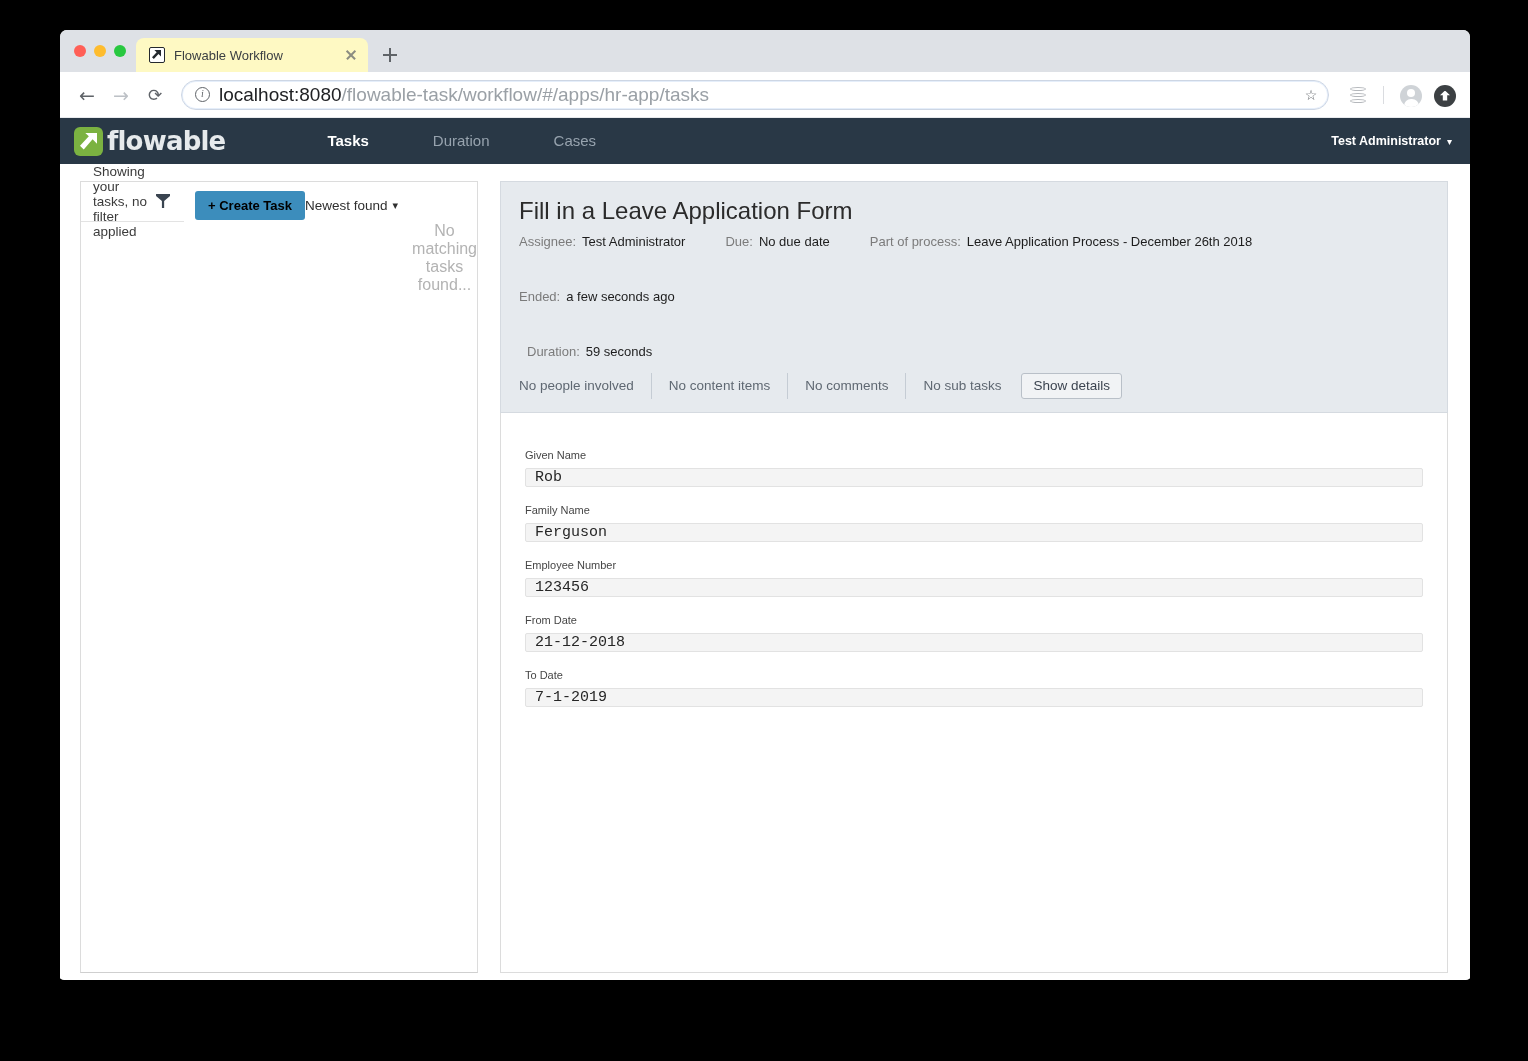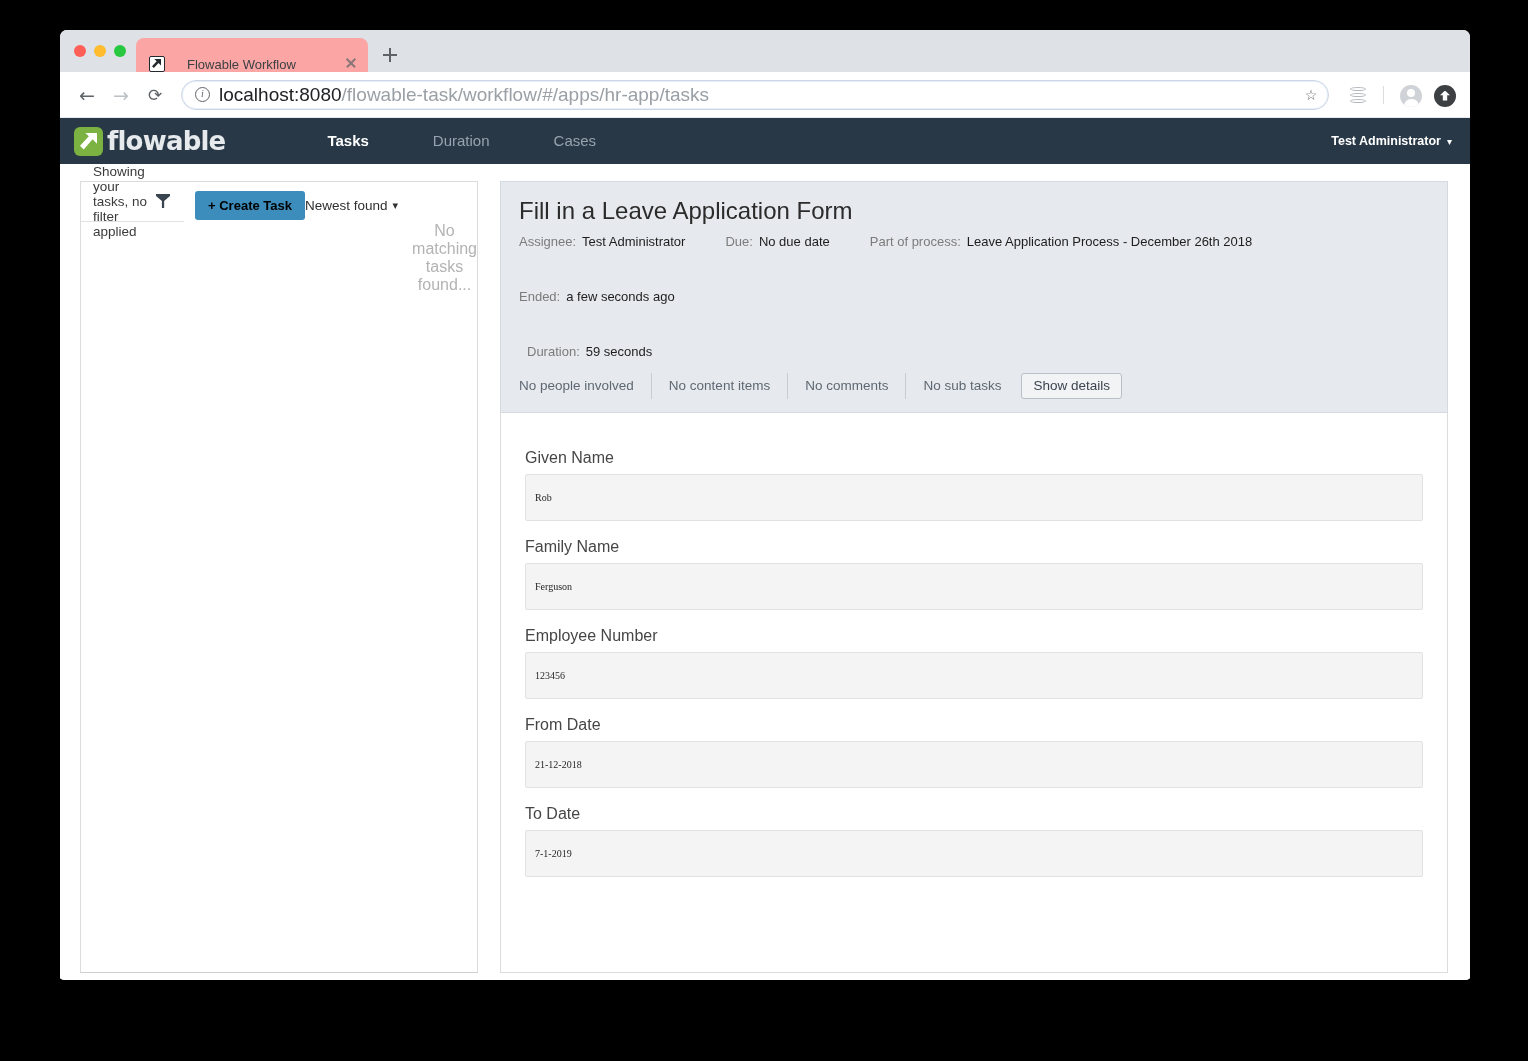--- a/index.html
+++ b/index.html
@@ -42,26 +42,26 @@
     padding: 0 10px 0 2px;
   }
   .traffic-light { width: 12px; height: 12px; border-radius: 50%; display:block; }
   .tl-red    { background: #ff5f57; }
   .tl-yellow { background: #febc2e; }
   .tl-green  { background: #28c840; }
 
   #browser-tab {
     height: 34px;
     min-width: 232px;
-    background: #fca5a5;
+    background: #fef9c3;
     border-radius: 8px 8px 0 0;
     display: flex;
-    align-items: flex-end;
+    align-items: center;
     padding: 0 8px 0 13px;
-    gap: 22px;
+    gap: 9px;
   }
   .tab-favicon {
     width: 16px; height: 16px;
     background: #ffffff;
     border: 1.6px solid #24292e;
     border-radius: 2px;
     position: relative;
     flex: 0 0 auto;
   }
   .tab-favicon::after {
@@ -439,35 +439,35 @@
     flex: 1 1 auto;
     background: #ffffff;
     border: 1px solid #dcdcdc;
     border-top: none;
     padding: 36px 24px 0 24px;
     overflow: hidden;
   }
   .form-group { margin-bottom: 17px; }
   .form-label {
     display: block;
-    font-size: 16px;
+    font-size: 11px;
     color: #464646;
     margin-bottom: 7px;
   }
   .form-input {
     display: block;
     width: 100%;
-    height: 47px;
+    height: 19px;
     background: #f4f4f4;
     border: 1px solid #e2e2e2;
     border-radius: 2px;
-    font-size: 10px;
+    font-size: 15px;
     color: #262626;
     padding: 0 9px;
-    font-family: Liberation Serif, serif;
+    font-family: Liberation Mono, monospace;
   }
 </style>
 </head>
 <body>
 
 <div id="browser-window">
 
   <div id="tab-strip">
     <div id="window-controls">
       <span class="traffic-light tl-red"></span>

